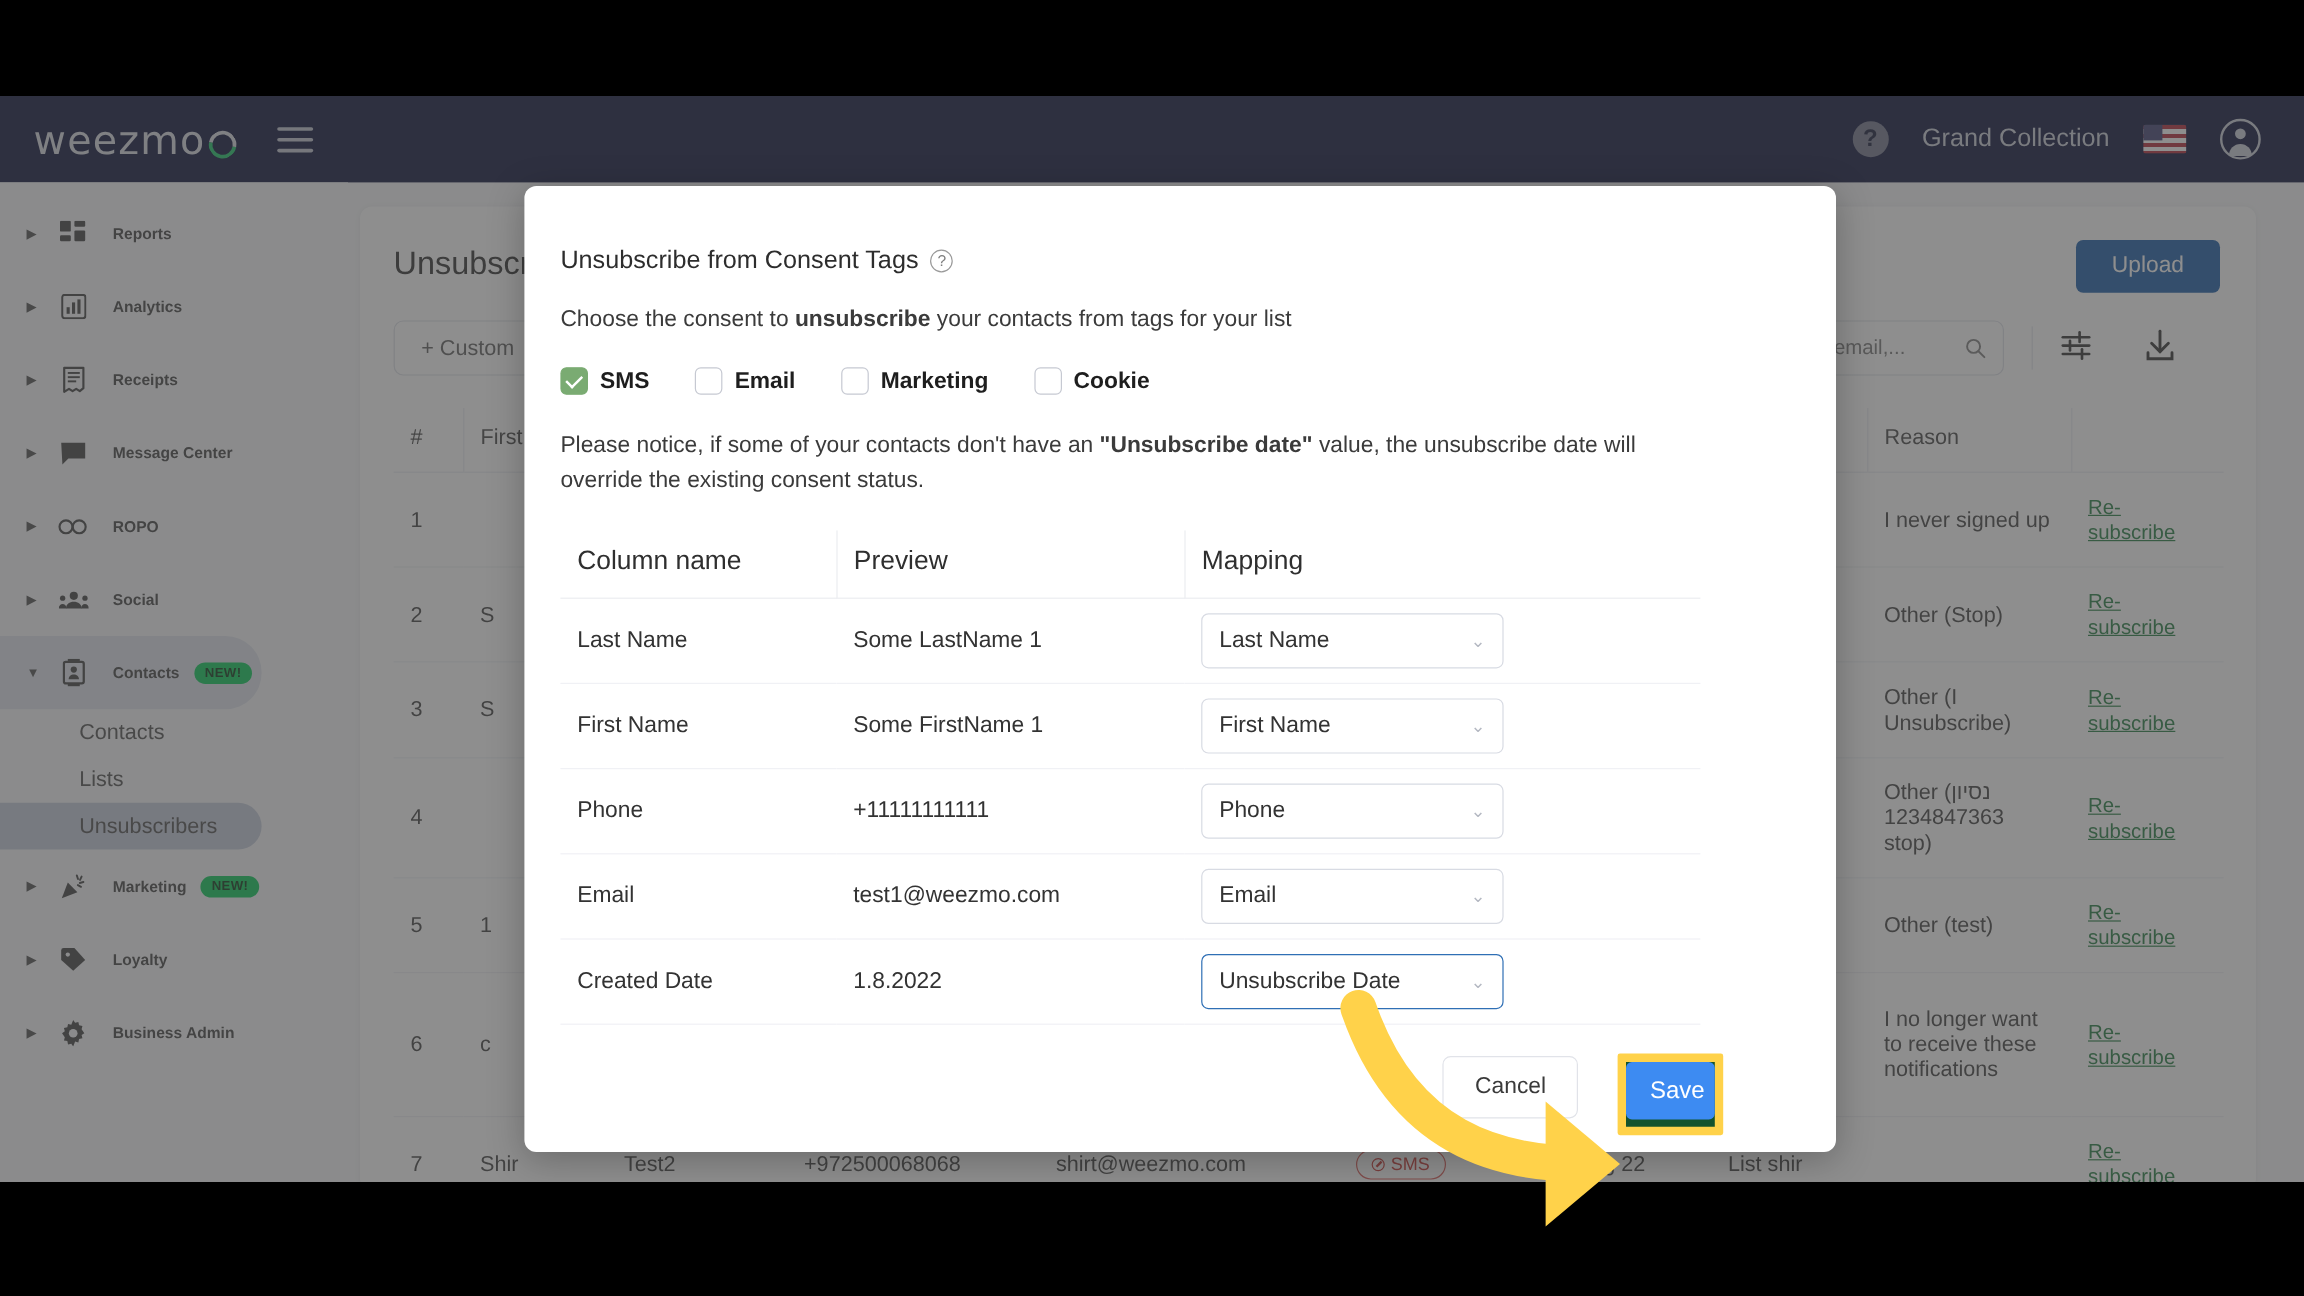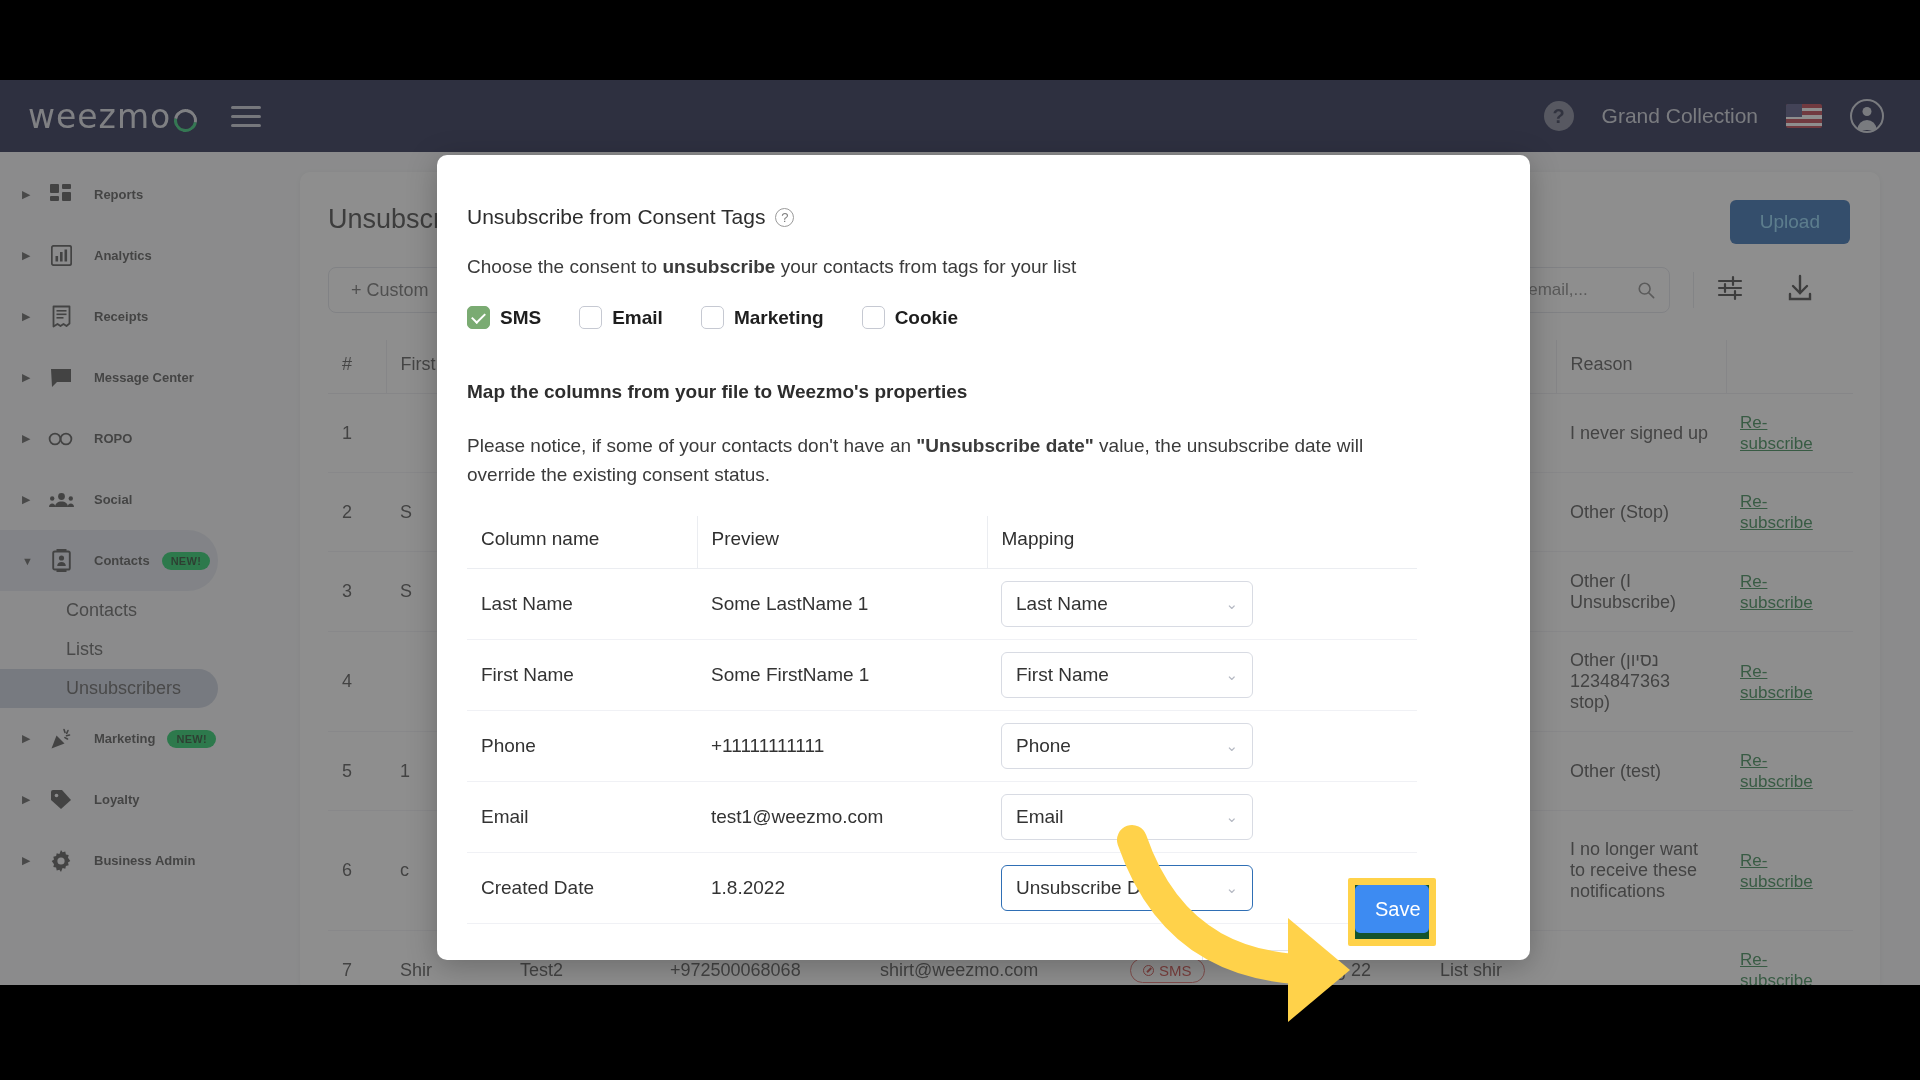--- a/index.html
+++ b/index.html
@@ -83,21 +83,21 @@
 
   
   #content { position: absolute; left: 300px; top: 72px; right: 0; bottom: 0; }
   .card {
     position: absolute; left: 0; top: 20px; width: 1580px; height: 820px;
     background: #fff; border-radius: 10px; box-shadow: 0 1px 6px rgba(0,0,0,.08);
     overflow: hidden;
   }
   .page-title { position: absolute; left: 28px; top: 32px; font-size: 27px; color: #2b2b2b; }
   .btn-upload {
-    position: absolute; right: 30px; top: 28px; background: #1457a6; color: #7dd3fc;
+    position: absolute; right: 30px; top: 28px; background: #1457a6; color: #ffffff;
     font-size: 19px; padding: 11px 30px; border-radius: 6px; border: none; cursor: pointer;
   }
   .btn-custom {
     position: absolute; left: 28px; top: 95px; height: 46px; padding: 0 22px;
     border: 1px solid #dcdfe6; border-radius: 8px; background: #fff;
     display: flex; align-items: center; gap: 12px; font-size: 18px; color: #5a5a5a; cursor: pointer;
   }
   .search-box {
     position: absolute; right: 210px; top: 95px; width: 290px; height: 46px;
     border: 1px solid #dcdfe6; border-radius: 8px; display: flex; align-items: center;
@@ -159,21 +159,21 @@
   .cb.checked::after { content:""; width: 11px; height: 6px; border-left: 2.4px solid #fff;
     border-bottom: 2.4px solid #fff; transform: rotate(-45deg) translate(1px,-1px); }
   .cb-label { font-size: 19px; color: #1e1e1e; font-weight: bold; margin-right: 28px; }
 
   .map-title { font-size: 19px; color: #2d2d2d; font-weight: bold; margin-top: 52px; }
   .map-note { font-size: 19px; color: #3b3b3b; margin-top: 28px; line-height: 1.55; max-width: 950px; }
   .map-note b { font-weight: bold; }
 
   table.map-table { width: 950px; border-collapse: collapse; margin-top: 26px; }
   table.map-table th {
-    text-align: left; font-weight: 400; font-size: 19px; color: #2f2f2f;
+    text-align: left; font-weight: 400; font-size: 22px; color: #2f2f2f;
     padding: 12px 0 18px 14px; border-bottom: 1px solid #ebedf1;
   }
   table.map-table th:nth-child(1){ width: 230px; border-right: 1px solid #ebedf1; }
   table.map-table th:nth-child(2){ width: 290px; border-right: 1px solid #ebedf1; }
   table.map-table td { font-size: 19px; color: #333; padding: 12px 14px; border-bottom: 1px solid #f0f1f5; }
   .sel {
     width: 252px; height: 46px; border: 1px solid #d8dbe3; border-radius: 6px;
     display: flex; align-items: center; justify-content: space-between;
     padding: 0 14px; font-size: 19px; color: #333; background: #fff; cursor: pointer;
   }
@@ -530,21 +530,20 @@
         <span class="cb checked"></span>
         <span class="cb-label">SMS</span>
         <span class="cb"></span>
         <span class="cb-label">Email</span>
         <span class="cb"></span>
         <span class="cb-label">Marketing</span>
         <span class="cb"></span>
         <span class="cb-label">Cookie</span>
       </div>
 
-      <div class="map-title">Map the columns from your file to Weezmo's properties</div>
 
       <div class="map-note">
         <span>Please notice, if some of your contacts don't have an </span><b>"Unsubscribe date"</b><span> value, the unsubscribe date will override the existing consent status.</span>
       </div>
 
       <table class="map-table">
         <thead>
           <tr>
             <th>Column name</th>
             <th>Preview</th>

